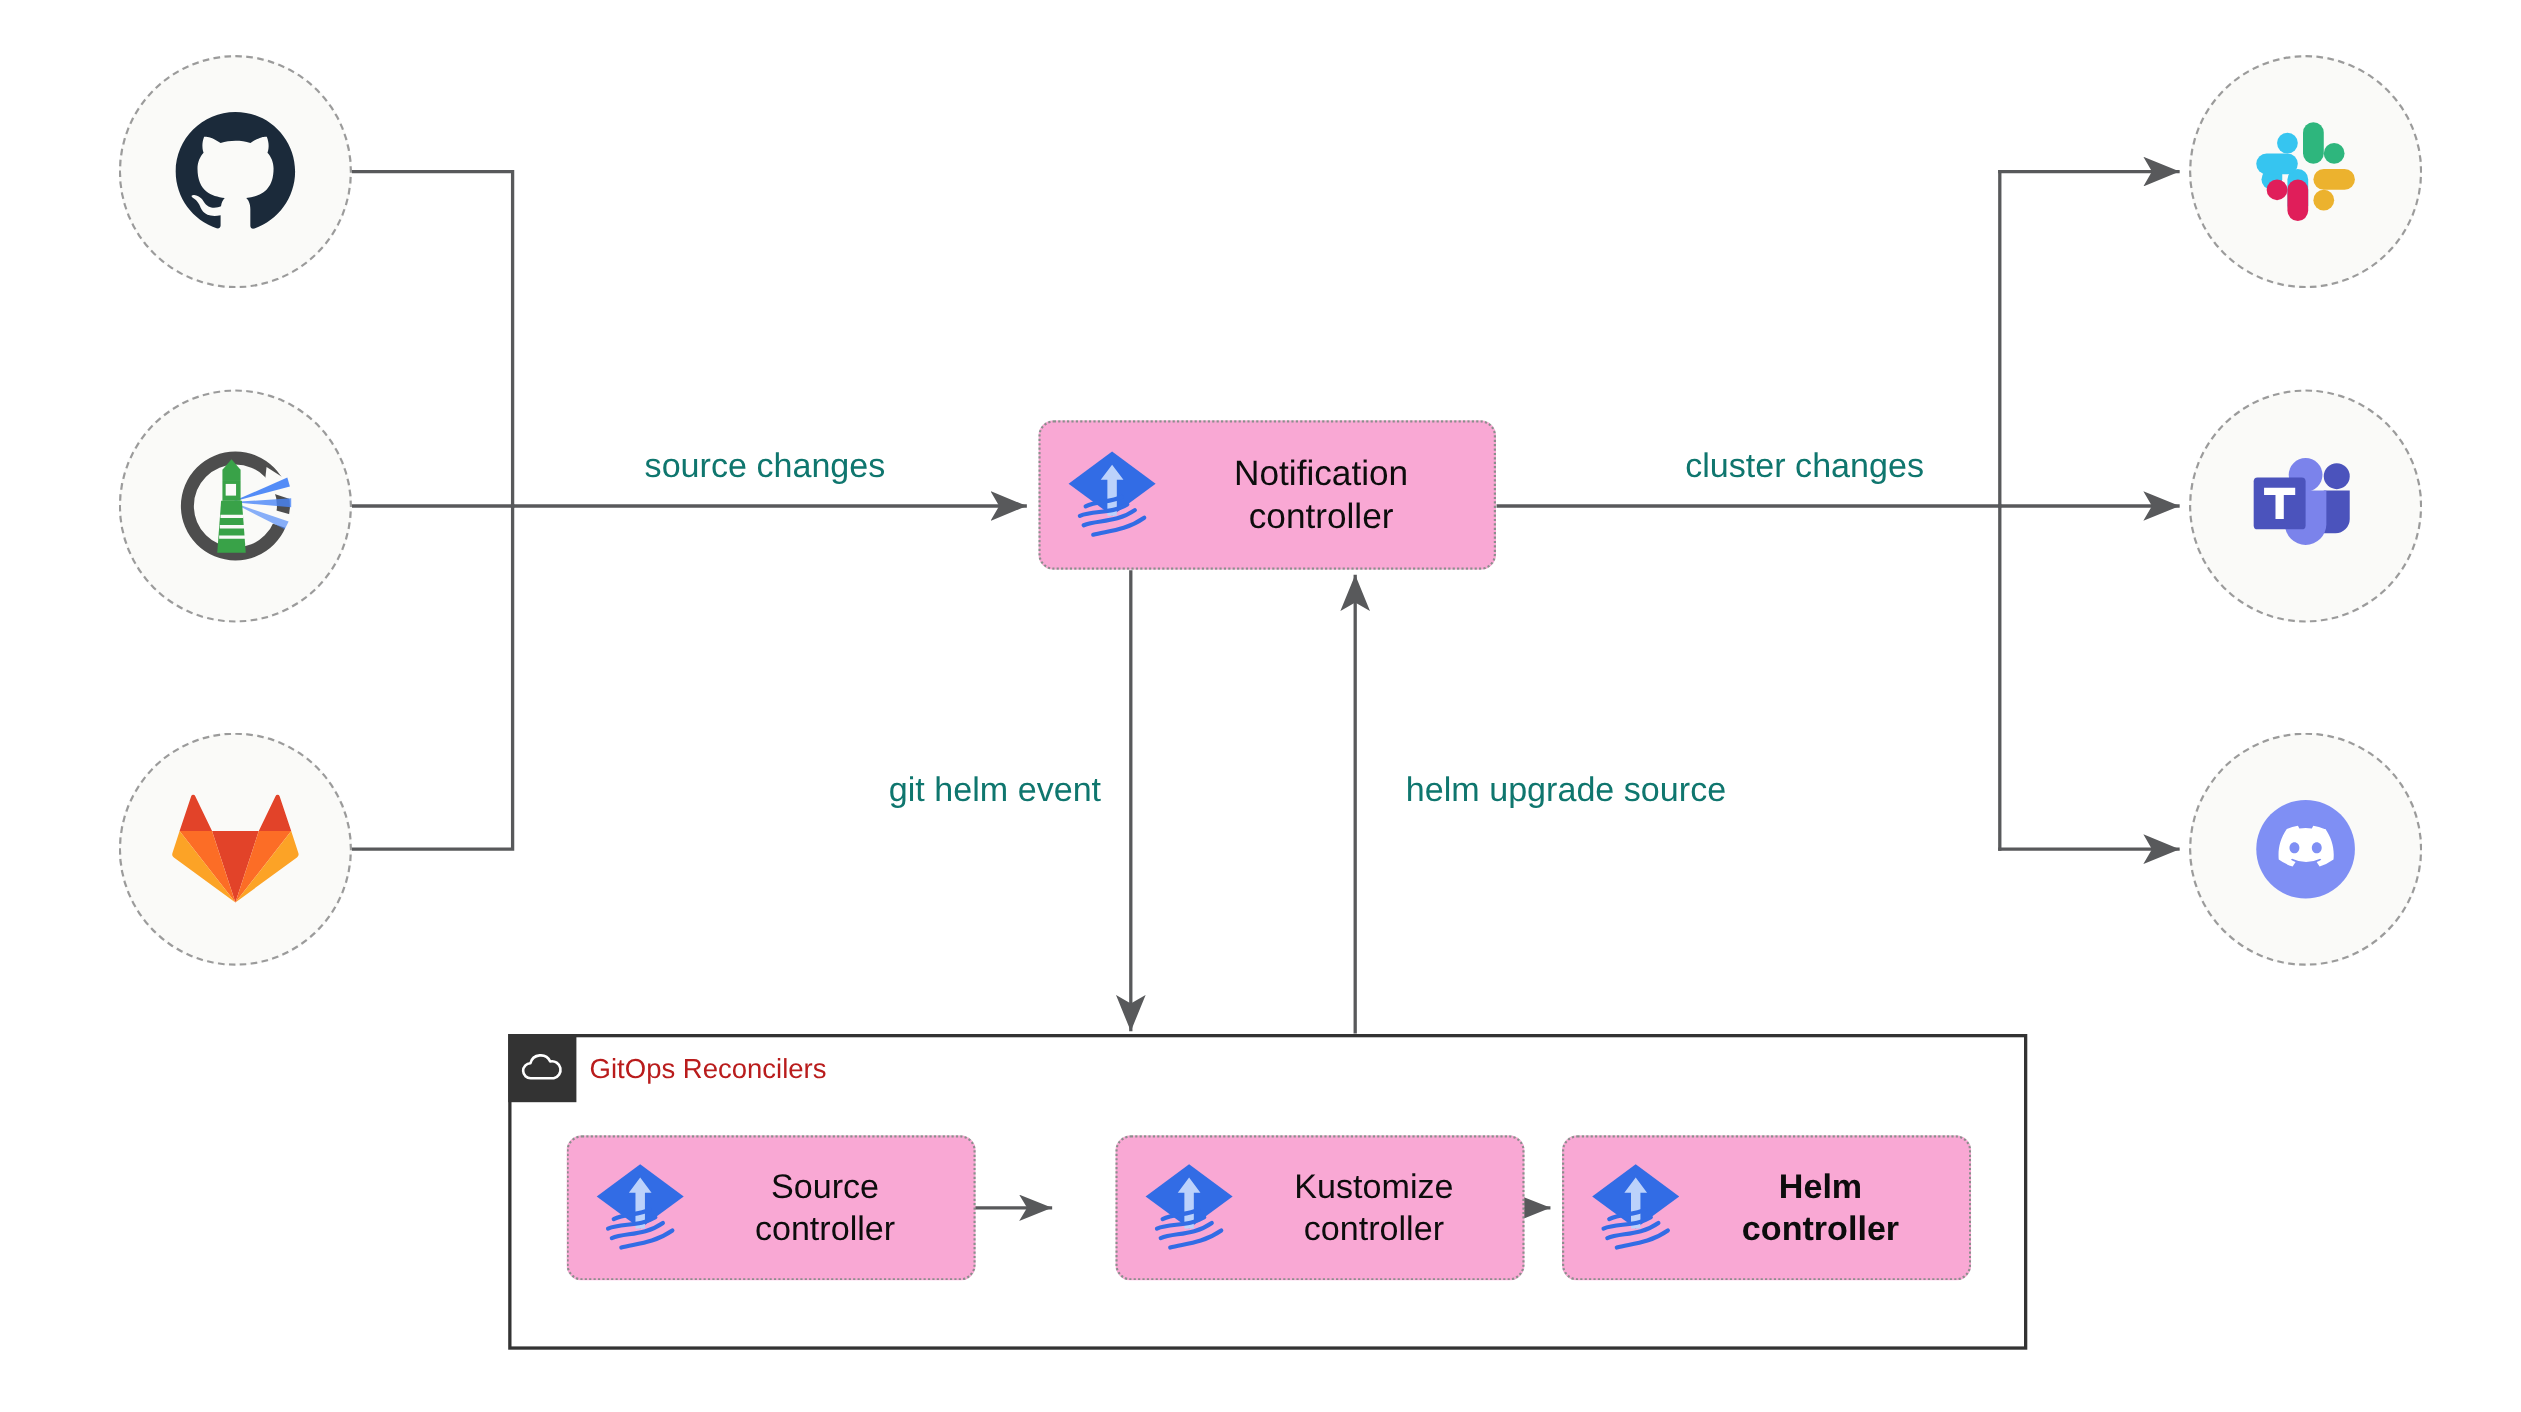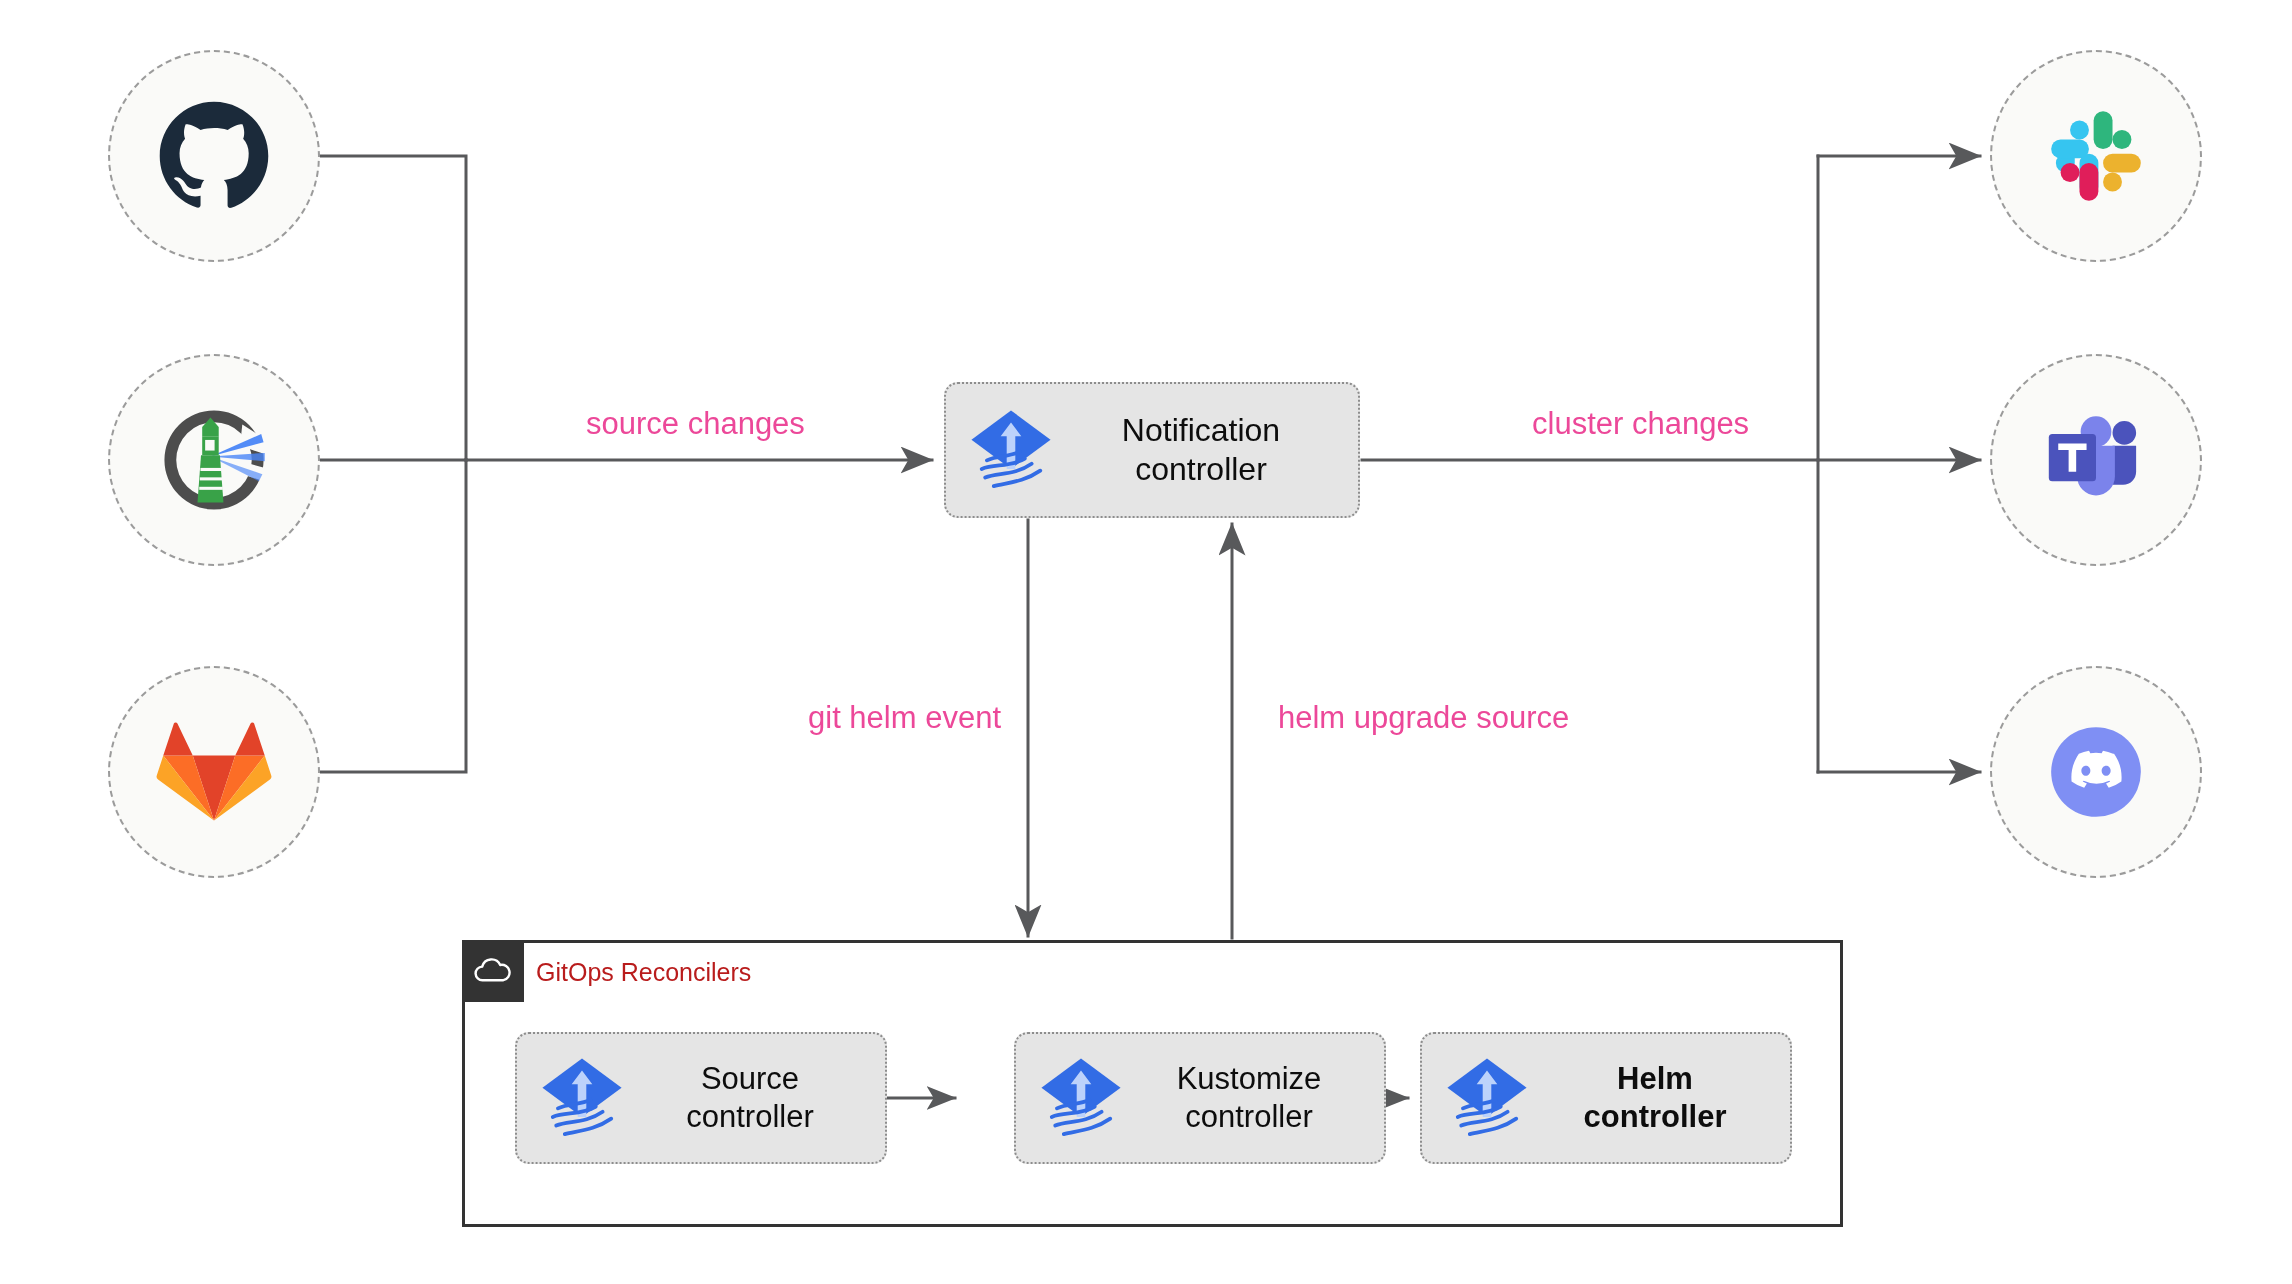--- a/index.html
+++ b/index.html
@@ -23,21 +23,21 @@
     border:2px dashed #9b9b9b;
     background:#fafaf8;
     display:flex;align-items:center;justify-content:center;
     box-sizing:border-box;
   }
   .endpoint .glyph{width:118px;height:118px;display:block;}
 
   
   .chip{
     position:absolute;
-    background:#e5e5e5;
+    background:#f9a8d4;
     border:2px dotted #8d8d8d;
     border-radius:14px;
     box-sizing:border-box;
     display:flex;align-items:center;
   }
   .chip .flux{width:86px;height:86px;flex:0 0 auto;margin-left:22px;}
   .chip .chip-label{
     flex:1 1 auto;
     text-align:center;
     font-size:31px;
@@ -69,21 +69,21 @@
   #group-badge svg{width:40px;height:40px;}
   #group-title{
     position:absolute;left:536px;top:958px;
     font-size:25px;color:#b91c1c;
   }
 
   
   .edge-label{
     position:absolute;
     font-size:31px;
-    color:#ec4899;
+    color:#0f766e;
     white-space:nowrap;
     background:#ffffff;
     padding:0 8px;
   }
   #lbl-source-changes{left:578px;top:406px;}
   #lbl-cluster-changes{left:1524px;top:406px;}
   #lbl-git-push{left:800px;top:700px;}
   #lbl-helm-upgrade{left:1270px;top:700px;}
 </style>
 </head>

